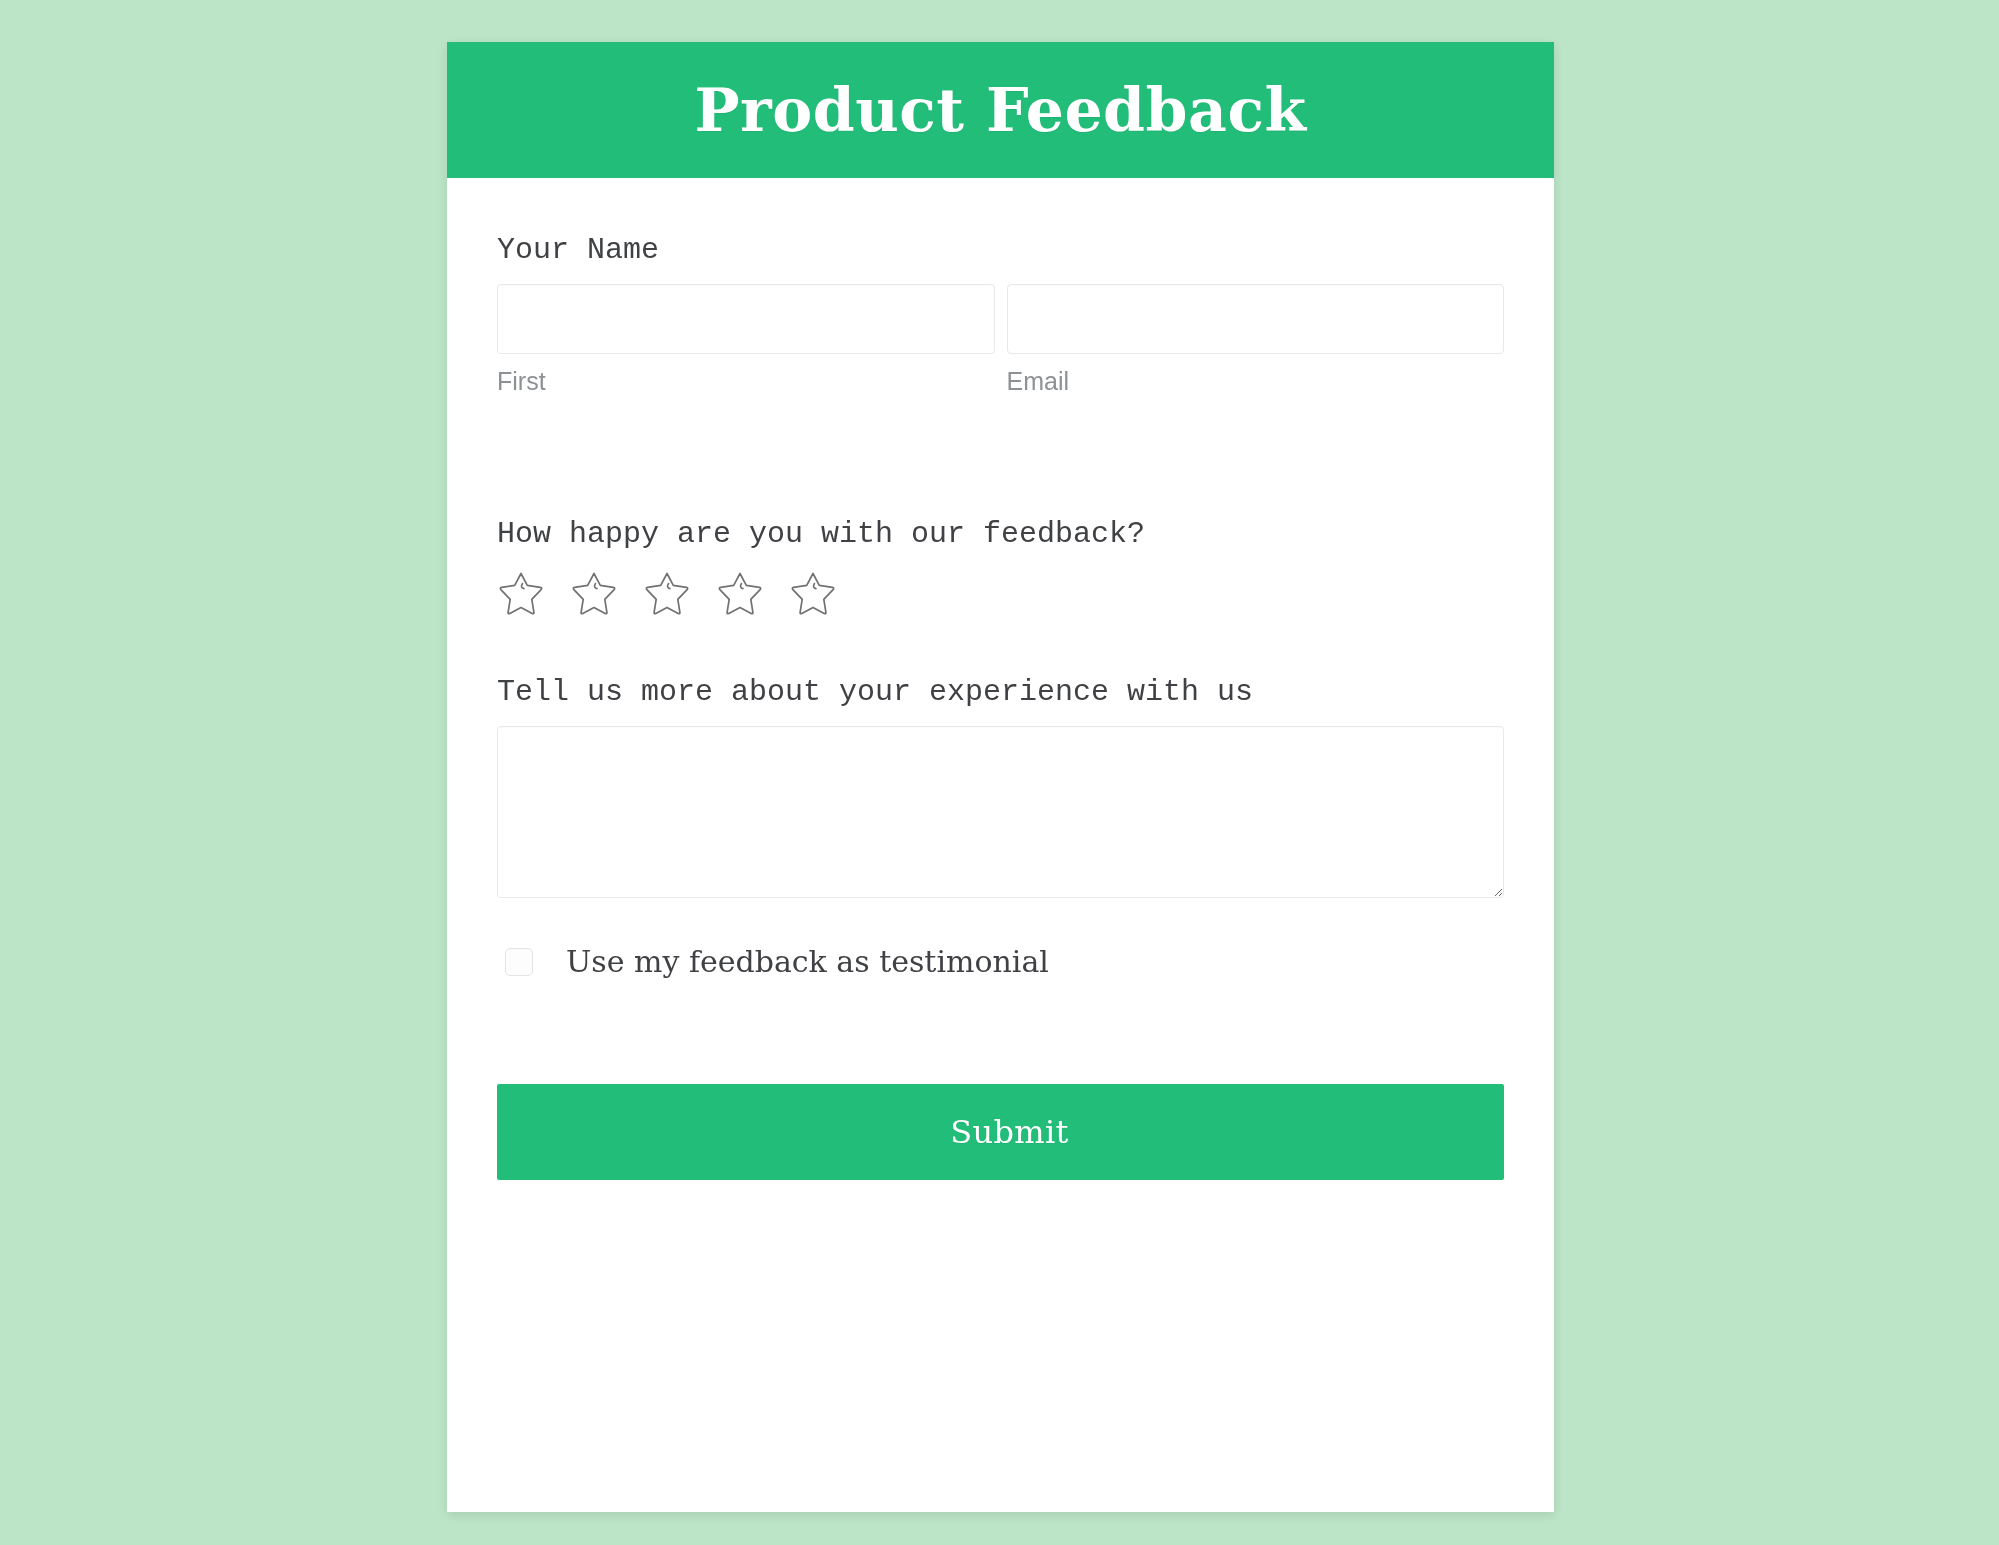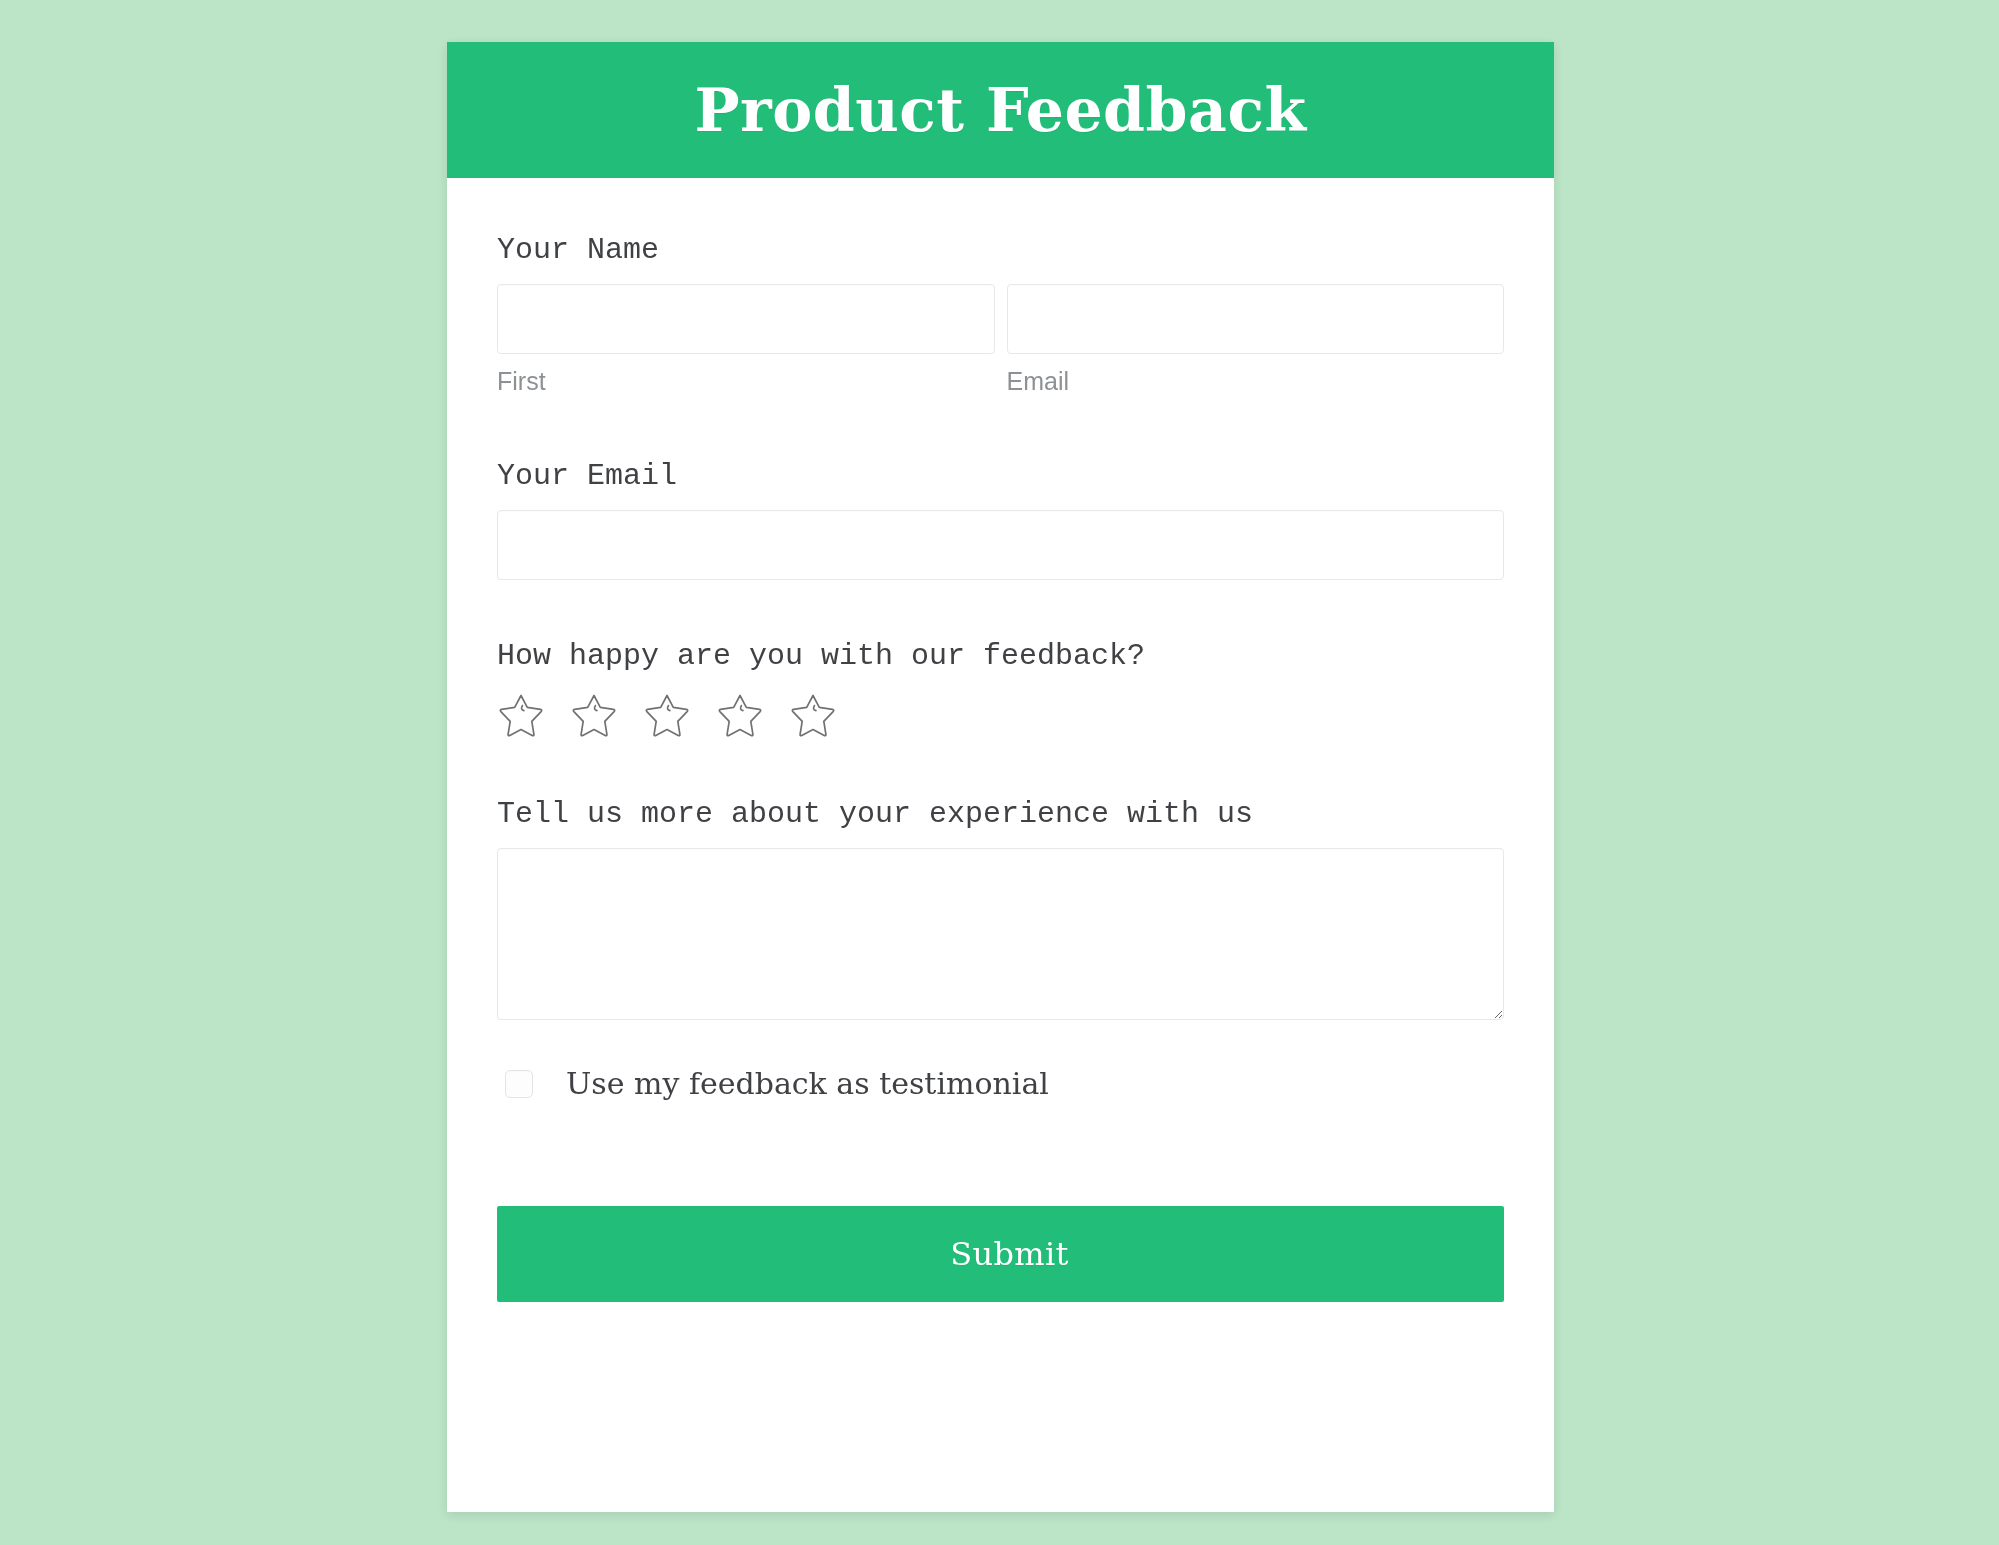--- a/index.html
+++ b/index.html
@@ -205,24 +205,20 @@
           </div>
           <div class="name-col">
             <input class="input-box" type="text" placeholder="" style="">
             <span class="sub-label">Email</span>
           </div>
         </div>
       </div>
 
       <div class="gap-lg"></div>
 
-      <div class="field">
-        <span class="field-label">Your Email</span>
-        <input class="input-box" type="email" placeholder="" style="">
-      </div>
 
       <div class="gap-md"></div>
 
       <div class="field">
         <span class="field-label">How happy are you with our feedback?</span>
 
         <div class="stars">
           <button class="star-btn">
             <svg width="48" height="48" viewBox="0 0 48 48">
               <path d="M24 5.5 L30.3 17.3 L43.4 19.4 Q45.6 19.8 44.1 21.6 L34.8 31.4 L36.9 44.3 Q37.2 46.3 35.2 45.4 L24 39.5 L12.8 45.4 Q10.8 46.3 11.1 44.3 L13.2 31.4 L3.9 21.6 Q2.4 19.8 4.6 19.4 L17.7 17.3 Z" fill="none" stroke="#6f7173" stroke-width="1.7" stroke-linejoin="round"></path>

